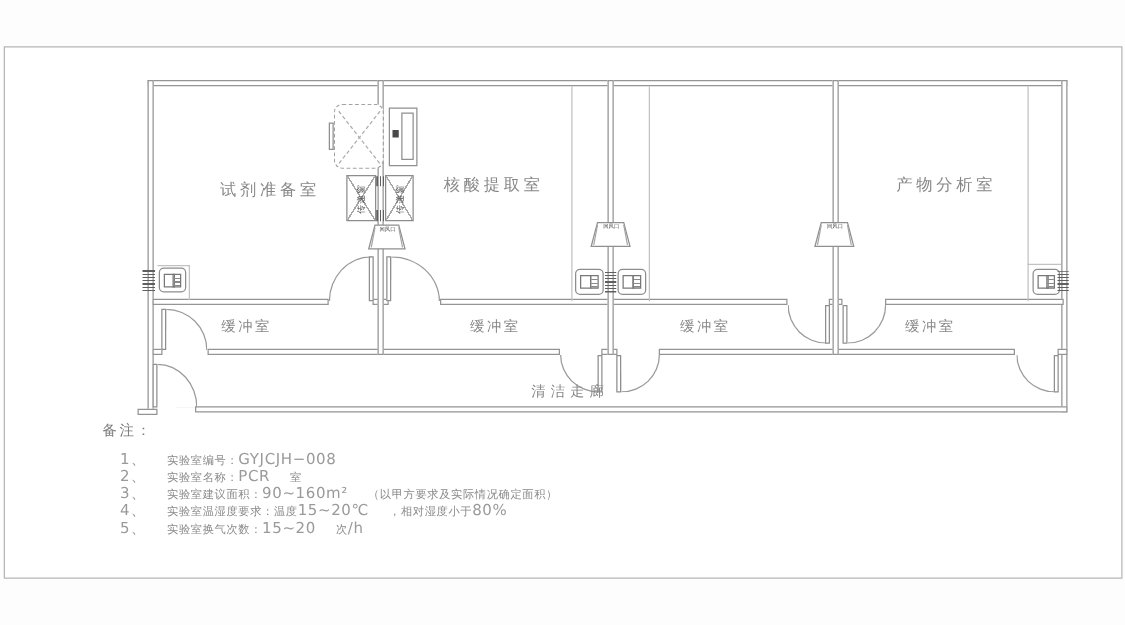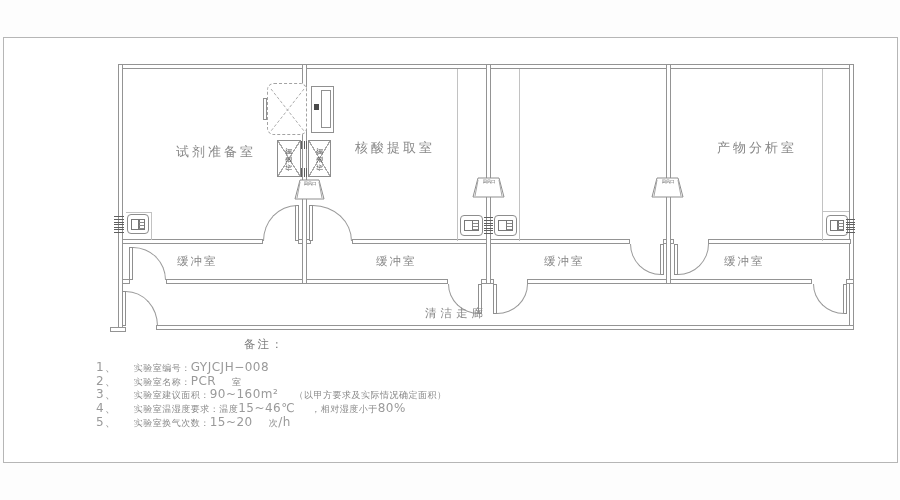--- a/index.html
+++ b/index.html
@@ -33,21 +33,21 @@
     background:repeating-linear-gradient(0deg,#8a8a8a 0 1px,transparent 1px 3px);}
   .grill{position:absolute;background:repeating-linear-gradient(0deg,#5f5f5f 0 1px,transparent 1px 2.6px);}
   .grillh{position:absolute;background:repeating-linear-gradient(90deg,#5f5f5f 0 1px,transparent 1px 2.6px);}
   .trap{position:absolute;}
   .trap .tlab{position:absolute;top:2px;left:50%;transform:translateX(-50%) scale(.85);
     font-size:5px;color:#4d4d4d;white-space:nowrap;letter-spacing:0;}
   .dashcab{position:absolute;border:1px dashed #a3a3a3;border-radius:7px;background:#fff;box-sizing:border-box;}
   .cab{position:absolute;border:1px solid #909090;background:#fff;box-sizing:border-box;}
   
   .notes{position:absolute;color:#898989;}
-  .notes .ntitle{font-size:11.5px;color:#7c7c7c;letter-spacing:2px;text-align:center;}
+  .notes .ntitle{font-size:11.5px;color:#7c7c7c;letter-spacing:2px;}
   .nitem{height:13.7px;line-height:13.7px;white-space:nowrap;}
   .nnum{font-size:12px;color:#9a9a9a;letter-spacing:1px;}
   .nlab{font-size:9px;color:#8a8a8a;letter-spacing:.5px;margin-left:16px;}
   .nval{font-size:12px;color:#9a9a9a;letter-spacing:.5px;}
 </style>
 </head>
 <body>
 
 <div id="stage">
   <div class="frame" style="left:3px;top:37px;width:893px;height:424px;"></div>
@@ -170,17 +170,17 @@
   <div class="blab" style="left:724px;top:254px;">缓冲室</div>
 
   <div class="blab" style="left:425px;top:306px;letter-spacing:4px;">清洁走廊</div>
 
   <div class="notes" style="left:82px;top:337px;">
     <div class="ntitle">备注：</div>
     <div style="margin:7px 0 0 14px;">
       <div class="nitem"><span class="nnum">1、</span><span class="nlab">实验室编号：</span><span class="nval">GYJCJH−008</span><span class="nlab"></span><span class="nval"></span></div>
       <div class="nitem"><span class="nnum">2、</span><span class="nlab">实验室名称：</span><span class="nval">PCR</span><span class="nlab">室</span><span class="nval"></span></div>
       <div class="nitem"><span class="nnum">3、</span><span class="nlab">实验室建议面积：</span><span class="nval">90~160m²</span><span class="nlab">（以甲方要求及实际情况确定面积）</span><span class="nval"></span></div>
-      <div class="nitem"><span class="nnum">4、</span><span class="nlab">实验室温湿度要求：温度</span><span class="nval">15~46℃</span><span class="nlab">，相对湿度小于</span><span class="nval">80%</span></div>
+      <div class="nitem"><span class="nnum">4、</span><span class="nlab">实验室温湿度要求：温度</span><span class="nval">15~20℃</span><span class="nlab">，相对湿度小于</span><span class="nval">80%</span></div>
       <div class="nitem"><span class="nnum">5、</span><span class="nlab">实验室换气次数：</span><span class="nval">15~20</span><span class="nlab">次</span><span class="nval">/h</span></div>
     </div>
   </div>
 </div>
 
 </body></html>

